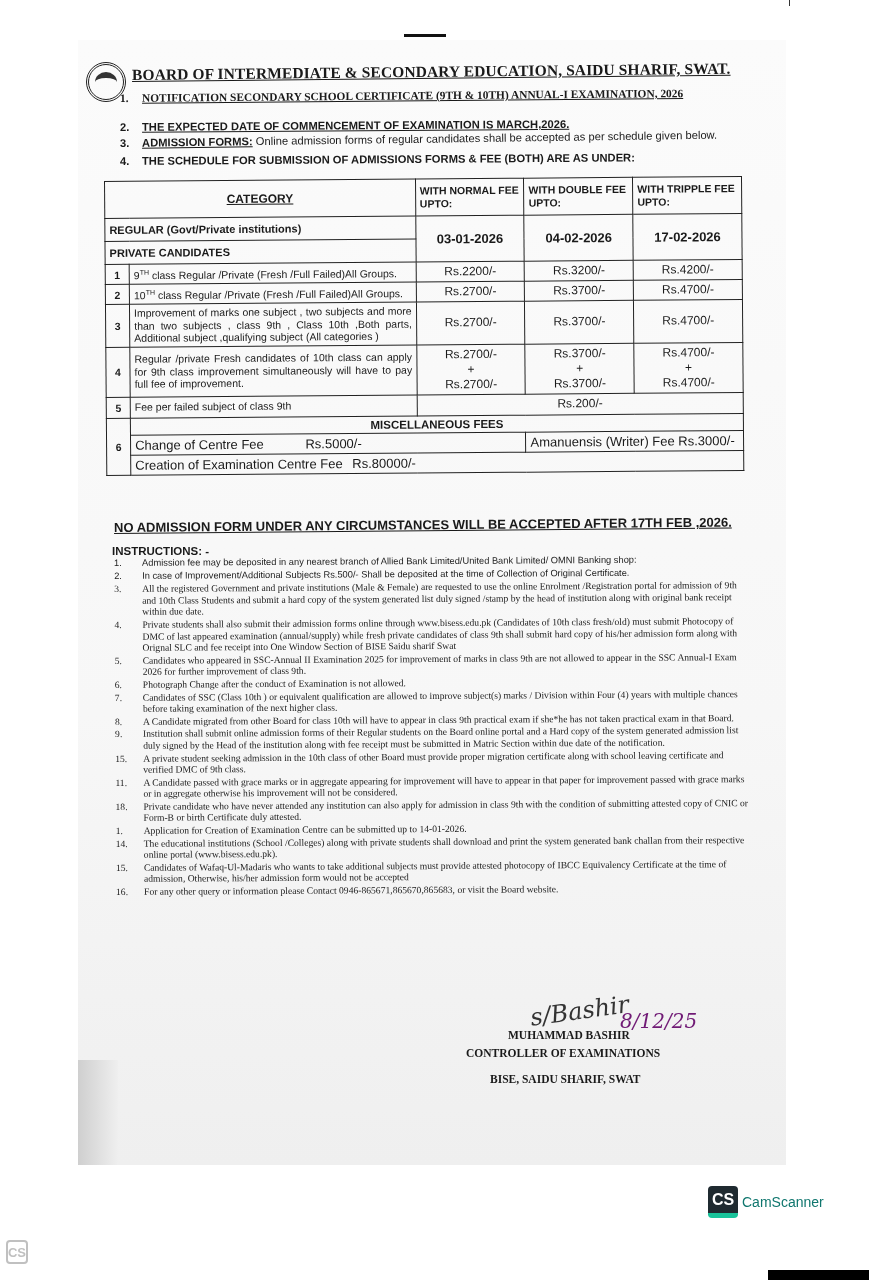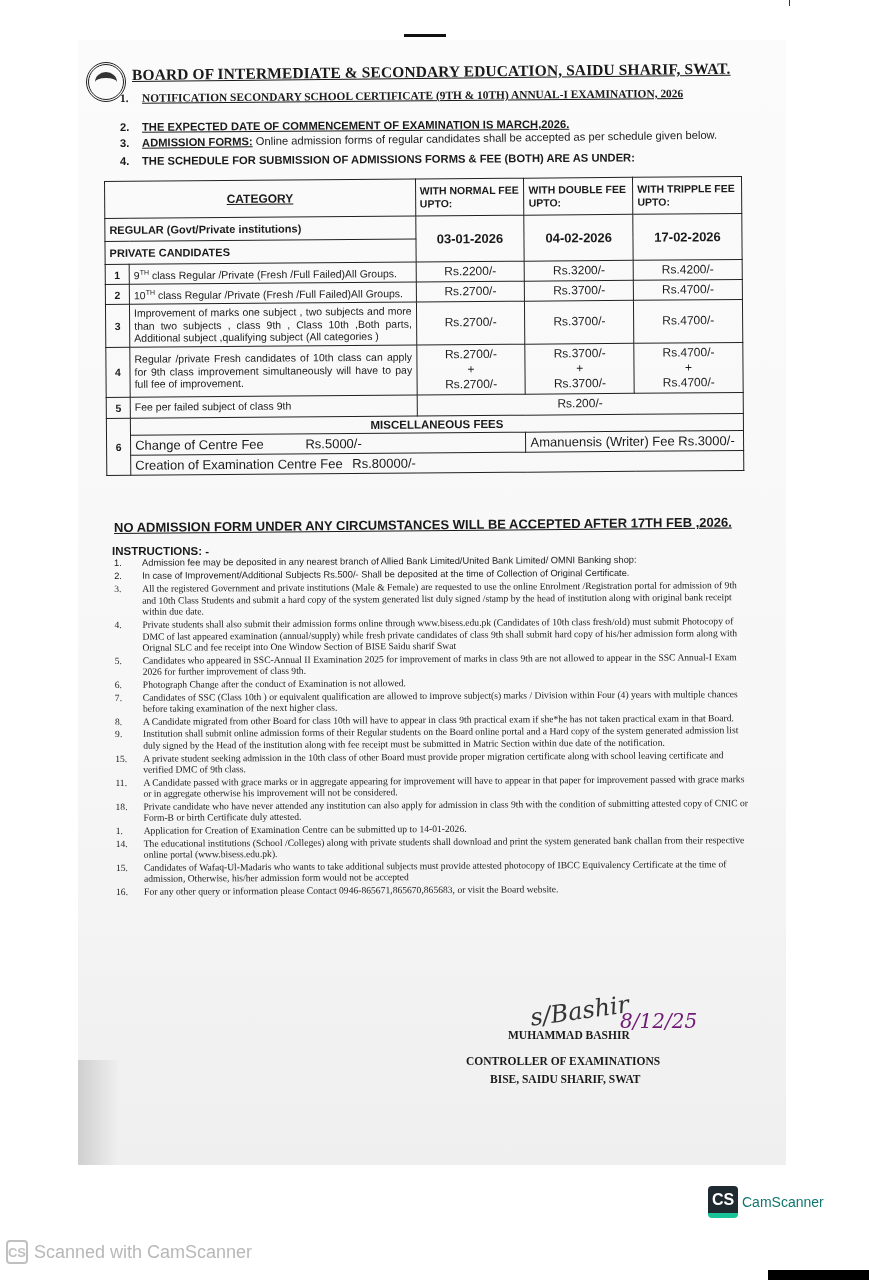--- a/index.html
+++ b/index.html
@@ -229,26 +229,25 @@
   <li><span class="n">1.</span><span>Application for Creation of Examination Centre can be submitted up to 14-01-2026.</span></li>
   <li><span class="n">14.</span><span>The educational institutions (School /Colleges) along with private students shall download and print the system generated bank challan from their respective online portal (www.bisess.edu.pk).</span></li>
   <li><span class="n">15.</span><span>Candidates of Wafaq-Ul-Madaris who wants to take additional subjects must provide attested photocopy of IBCC Equivalency Certificate at the time of admission, Otherwise, his/her admission form would not be accepted</span></li>
   <li><span class="n">16.</span><span>For any other query or information please Contact 0946-865671,865670,865683, or visit the Board website.</span></li>
 </ol>
 
 <div class="sig-area">
   <div class="signature">s/Bashir</div>
   <div class="sig-date">8/12/25</div>
   <div class="sig-line" style="left:38px; top:34px;text-align:right;">MUHAMMAD BASHIR</div>
-  <div class="sig-line" style="left:-4px; top:60px;">CONTROLLER OF EXAMINATIONS</div>
+  <div class="sig-line" style="left:-4px; top:52px;">CONTROLLER OF EXAMINATIONS</div>
   <div class="sig-line" style="left:20px; top:78px;">BISE, SAIDU SHARIF, SWAT</div>
 </div>
 
 <div class="cs-badge">
   <div class="cs-logo">CS</div>
   <div class="cs-text">CamScanner</div>
 </div>
 
 <div class="footer-mark">
   <div class="footer-logo">CS</div>
-  <div class="footer-text">Scanned with CamScanner</div>
 </div>
 <div class="black-bar"></div>
 
 </body></html>

